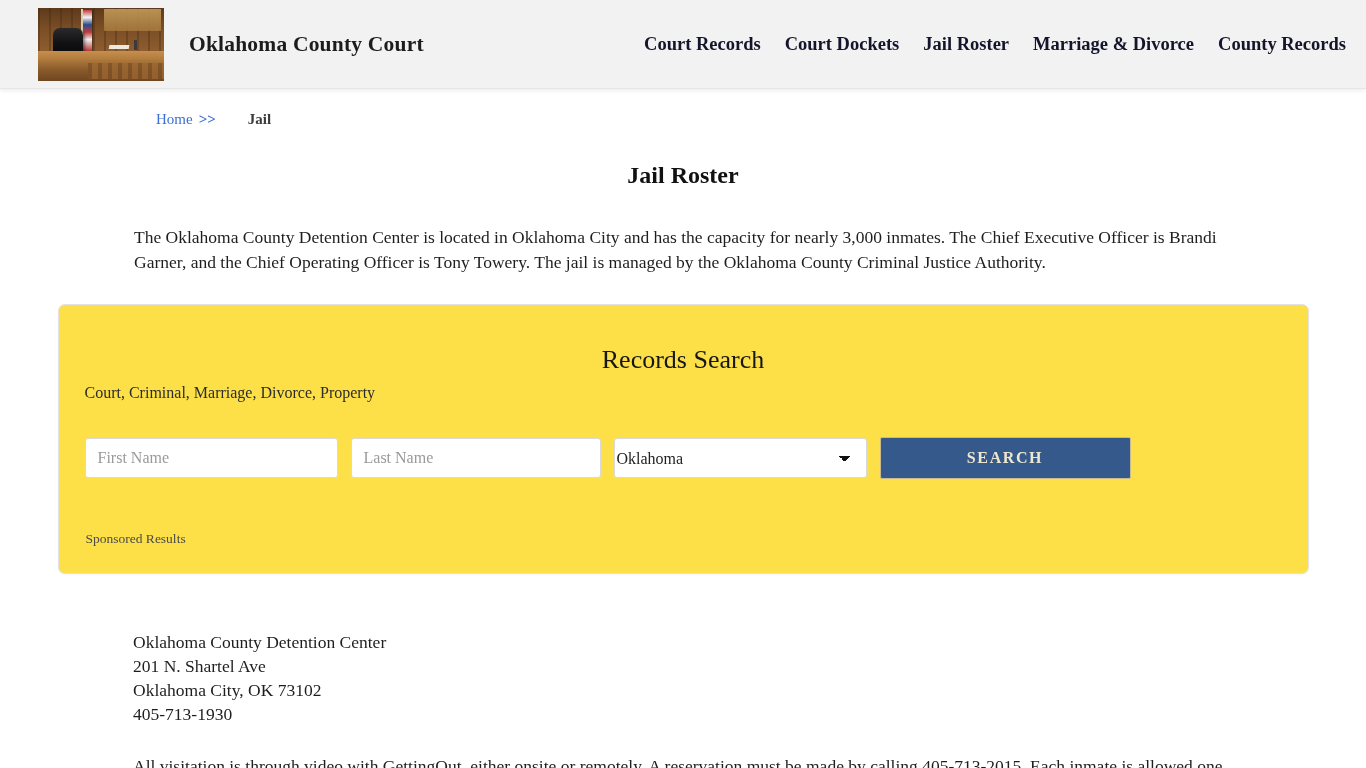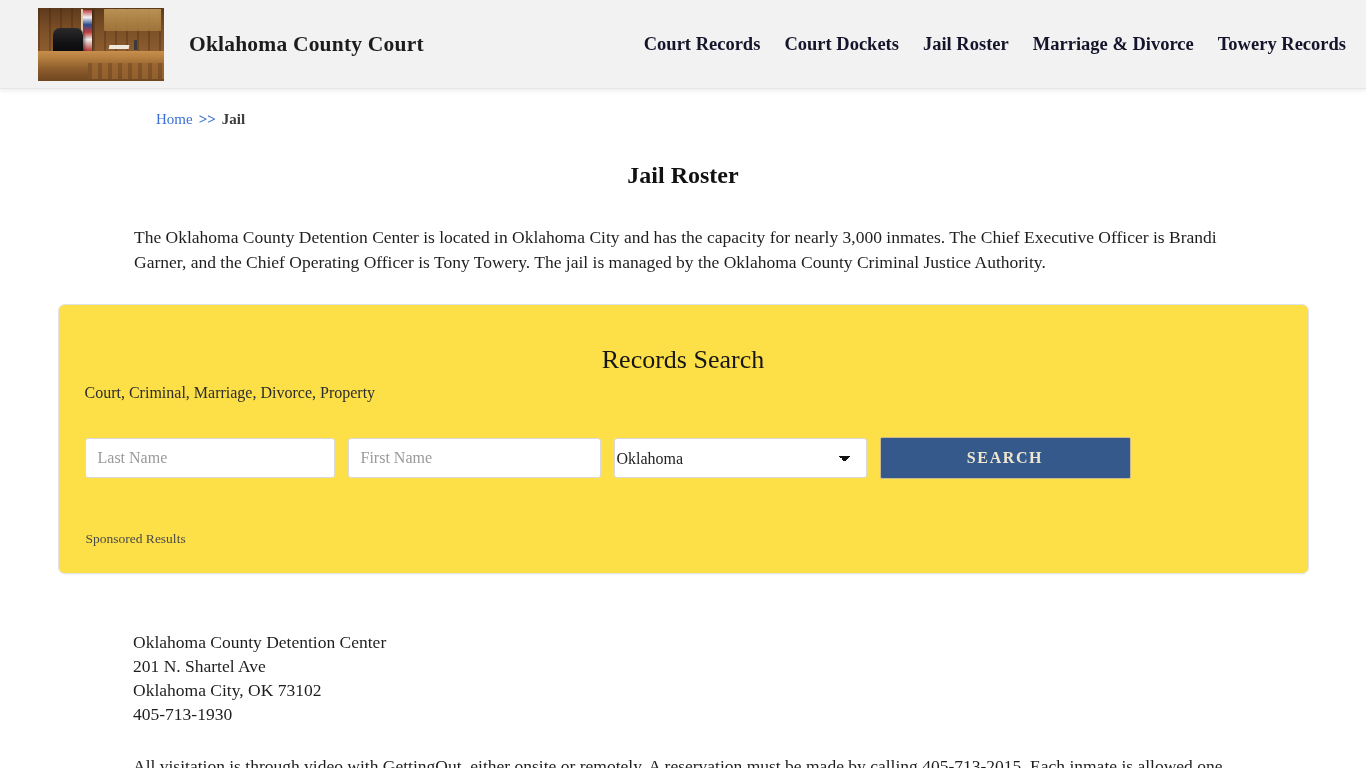--- a/index.html
+++ b/index.html
@@ -139,20 +139,21 @@
     cursor: pointer;
   }
   .breadcrumb .sep {
     color: #3b6fd4;
     padding: 0 6px;
     font-weight: bold;
   }
   .breadcrumb .current {
     color: #3b3b3b;
     font-weight: bold;
+    margin-left: 26px;
   }
 
   .page-title {
     text-align: center;
     font-size: 24px;
     font-weight: bold;
     margin: 34px 0 0 0;
     color: #111;
   }
 
@@ -288,41 +289,41 @@
       <div class="bench-detail"></div>
     </div>
     <div class="brand-title">Oklahoma County Court</div>
   </div>
 
   <nav class="main-nav">
     <a class="nav-link" href="#">Court Records</a>
     <a class="nav-link" href="#">Court Dockets</a>
     <a class="nav-link" href="#">Jail Roster</a>
     <a class="nav-link" href="#">Marriage &amp; Divorce</a>
-    <a class="nav-link" href="#">Towery Records</a>
+    <a class="nav-link" href="#">County Records</a>
   </nav>
 </header>
 
 <main class="page">
 
   <div class="breadcrumb">
     <a href="#">Home</a><span class="sep">&gt;&gt;</span><span class="current">Jail</span>
   </div>
 
   <h1 class="page-title">Jail Roster</h1>
 
   <p class="intro">The Oklahoma County Detention Center is located in Oklahoma City and has the capacity for nearly 3,000 inmates. The Chief Executive Officer is Brandi Garner, and the Chief Operating Officer is Tony Towery. The jail is managed by the Oklahoma County Criminal Justice Authority.</p>
 
   <section class="search-panel">
     <h2 class="search-heading">Records Search</h2>
     <div class="search-sub">Court, Criminal, Marriage, Divorce, Property</div>
 
     <form class="search-row">
+      <input id="first-name" class="field" type="text" placeholder="First Name" style="">
       <input id="last-name" class="field" type="text" placeholder="Last Name" style="">
-      <input id="first-name" class="field" type="text" placeholder="First Name" style="">
       <select class="state-select">
         <option selected="">Oklahoma</option>
       </select>
       <button class="search-btn" type="button">SEARCH</button>
     </form>
 
     <div class="sponsored">Sponsored Results</div>
   </section>
 
   <div class="address">

